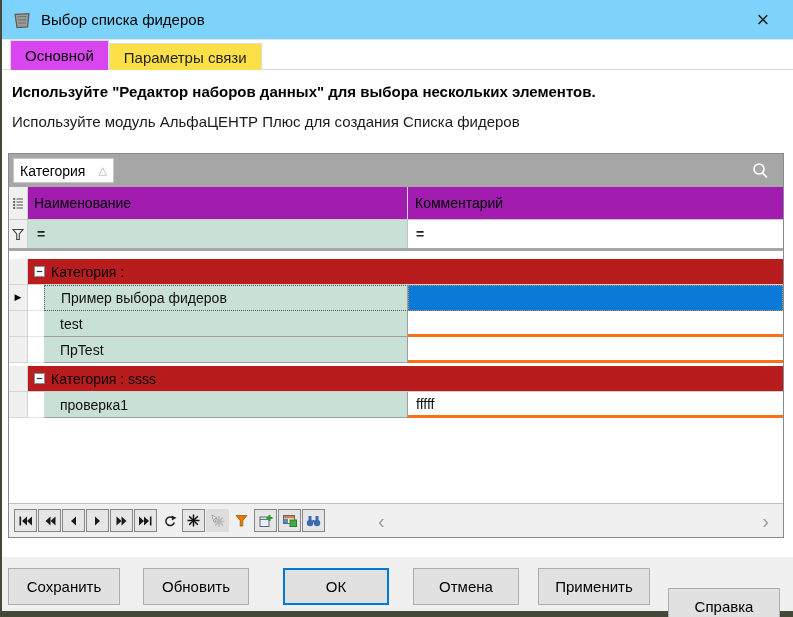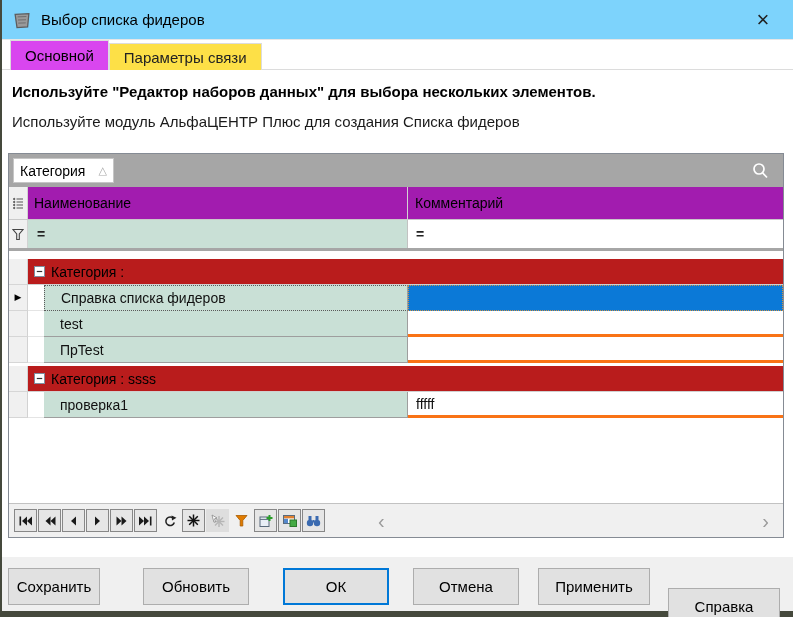--- a/index.html
+++ b/index.html
@@ -65,21 +65,21 @@
   .nav-btn.disabled { background:#dedede; border:1px solid transparent; }
   .scroll-track { flex:1 1 auto; align-self:stretch; display:flex; align-items:center; }
   .chev { color:#9b9b9b; font-size:20px; line-height:1; }
   .chev-left { margin-left:52px; }
   .chev-right { margin-left:auto; margin-right:14px; }
 
   
   .footer { height:54px; background:#f0f0f0; position:relative; flex:0 0 auto; }
   .btn { position:absolute; top:11px; height:37px; background:#e1e1e1; border:1px solid #adadad; font-size:15px; color:#000; display:flex; align-items:center; justify-content:center; font-family:inherit; }
   .btn.default { border:2px solid #0078d7; }
-  .b-save { left:6px; width:92px; }
+  .b-save { left:6px; width:112px; }
   .b-refresh { left:141px; width:106px; }
   .b-ok { left:281px; width:106px; }
   .b-cancel { left:411px; width:106px; }
   .b-apply { left:536px; width:112px; }
   .b-help { left:666px; width:112px;margin-top:20px; }
 </style>
 </head>
 <body>
 
 <div class="window">
@@ -164,21 +164,21 @@
           </svg>
           <span>Категория :</span>
         </div>
       </div>
 
       <div class="drow selected">
         <div class="c-rowhdr">
             <span class="sel-arrow">▶</span>
           </div>
         <div class="d-indent"></div>
-        <div class="d-name">Справка списка фидеров</div>
+        <div class="d-name">Пример выбора фидеров</div>
         <div class="d-com"></div>
       </div>
 
       <div class="drow">
         <div class="c-rowhdr"></div>
         <div class="d-indent"></div>
         <div class="d-name">test</div>
         <div class="d-com"></div>
       </div>
 

